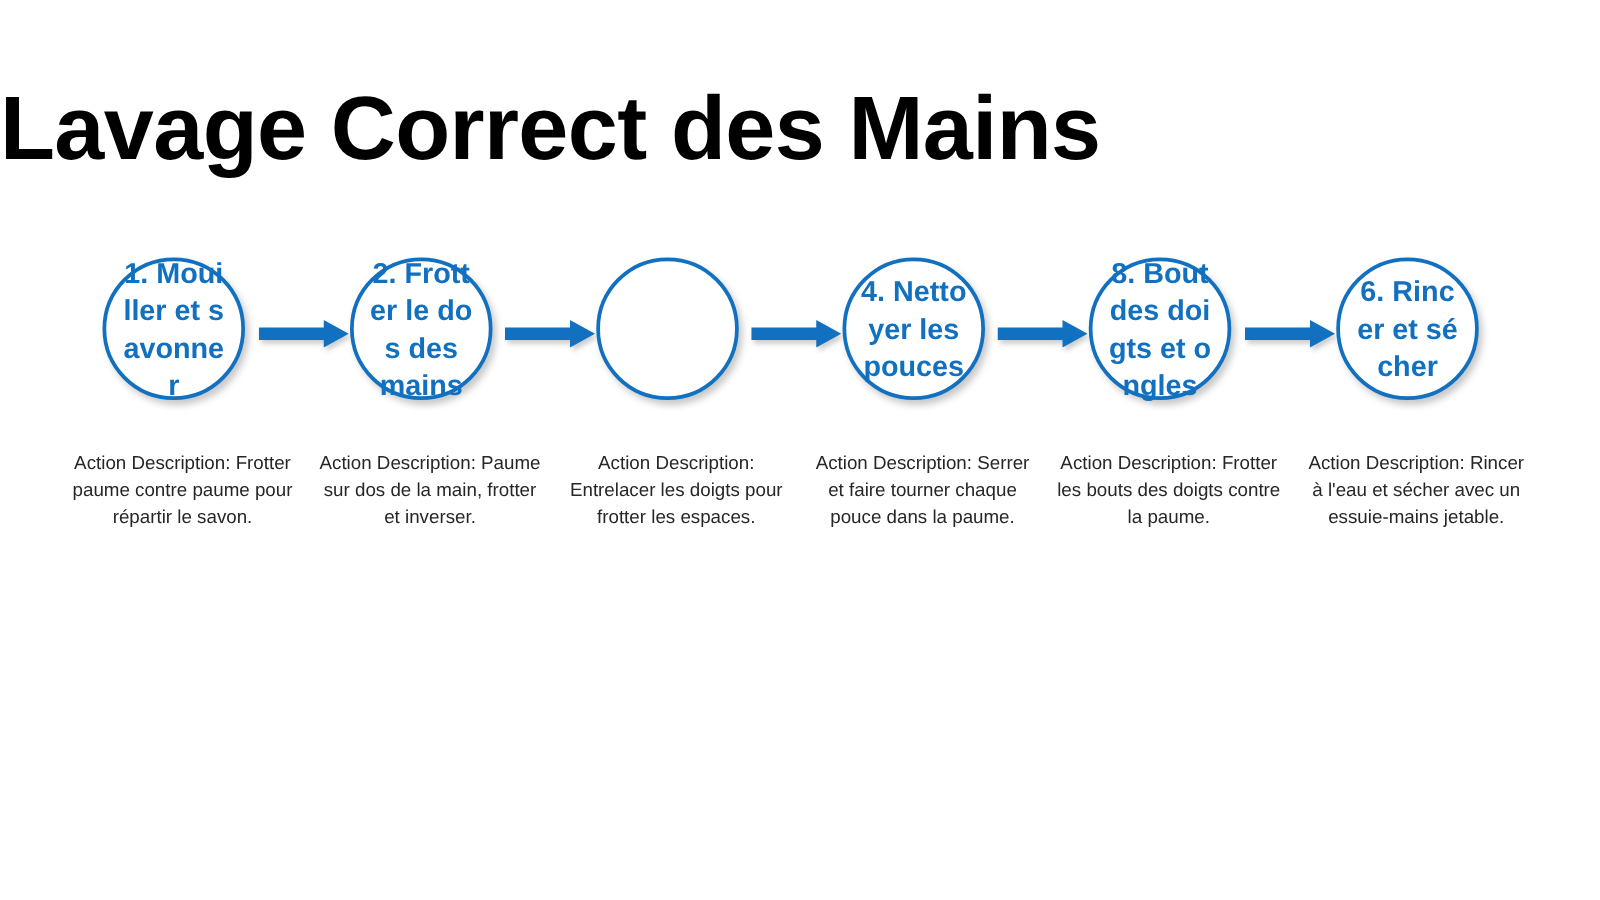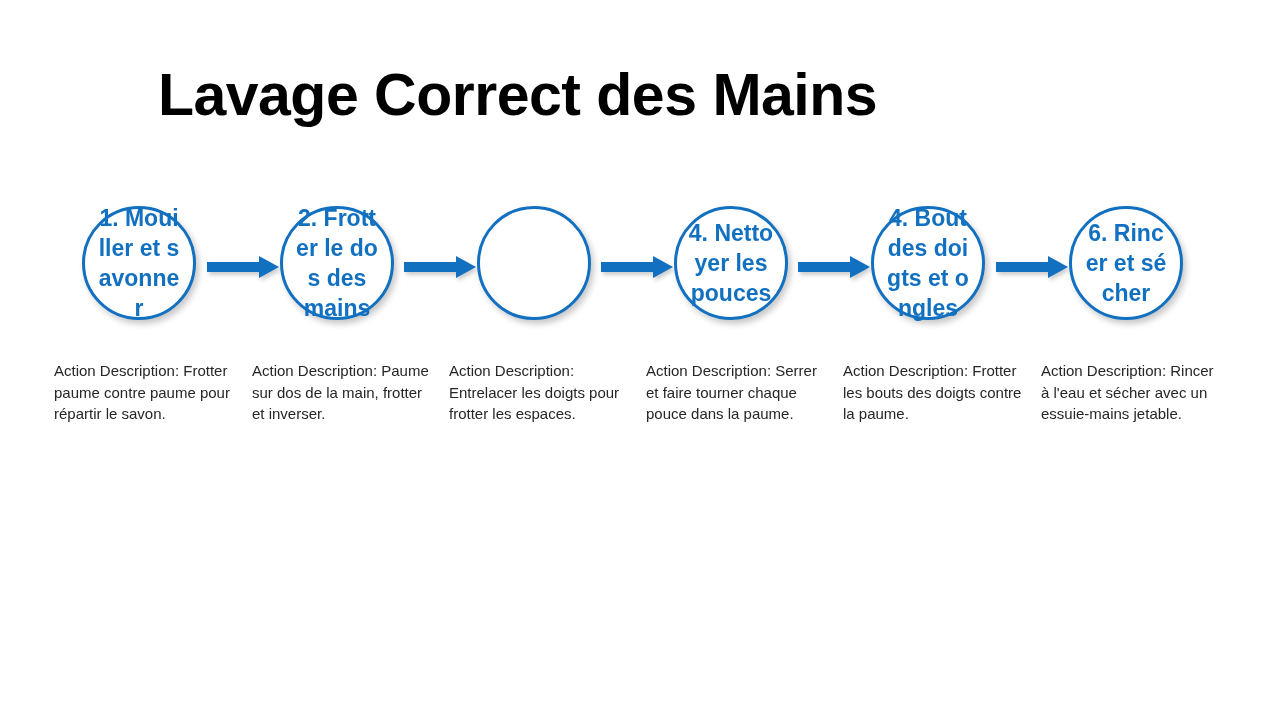--- a/index.html
+++ b/index.html
@@ -18,22 +18,22 @@
     height: 720px;
     background: #ffffff;
   }
 
   
   #title {
     position: absolute;
     top: 62px;
     left: 0;
     width: 1035px;
-    text-align: center;
-    font-size: 59px;
+    text-align: left;
+    font-size: 72px;
     font-weight: 700;
     color: #000000;
     letter-spacing: -0.5px;
     font-family: "Liberation Sans", sans-serif;
     line-height: 1.15;
     white-space: nowrap;
   }
 
   
   #steps {
@@ -90,21 +90,21 @@
     word-break: break-all;
     overflow-wrap: break-word;
   }
 
   
   .desc {
     position: absolute;
     top: 360px;
     left: -2px;
     width: 184px;
-    text-align: left;
+    text-align: center;
     font-size: 15px;
     line-height: 21.5px;
     color: #262626;
     font-family: "Liberation Sans", sans-serif;
   }
 
   
   .arrow {
     position: absolute;
     top: 256px;
@@ -172,21 +172,21 @@
 
     <div class="arrow" style="left:798px;">
       <svg width="72" height="22" viewBox="0 0 72 22" xmlns="http://www.w3.org/2000/svg">
         <path d="M0,6 L52,6 L52,0 L72,11 L52,22 L52,16 L0,16 Z" fill="#1270c0"></path>
       </svg>
     </div>
 
     <div class="step" style="left:845px;">
       <div class="circle"></div>
       <div class="circle-label">
-        <span>4. Bout des doigts et ongles</span>
+        <span>8. Bout des doigts et ongles</span>
       </div>
       <div class="desc">Action Description: Frotter les bouts des doigts contre la paume.</div>
     </div>
 
     <div class="arrow" style="left:996px;">
       <svg width="72" height="22" viewBox="0 0 72 22" xmlns="http://www.w3.org/2000/svg">
         <path d="M0,6 L52,6 L52,0 L72,11 L52,22 L52,16 L0,16 Z" fill="#1270c0"></path>
       </svg>
     </div>
 

